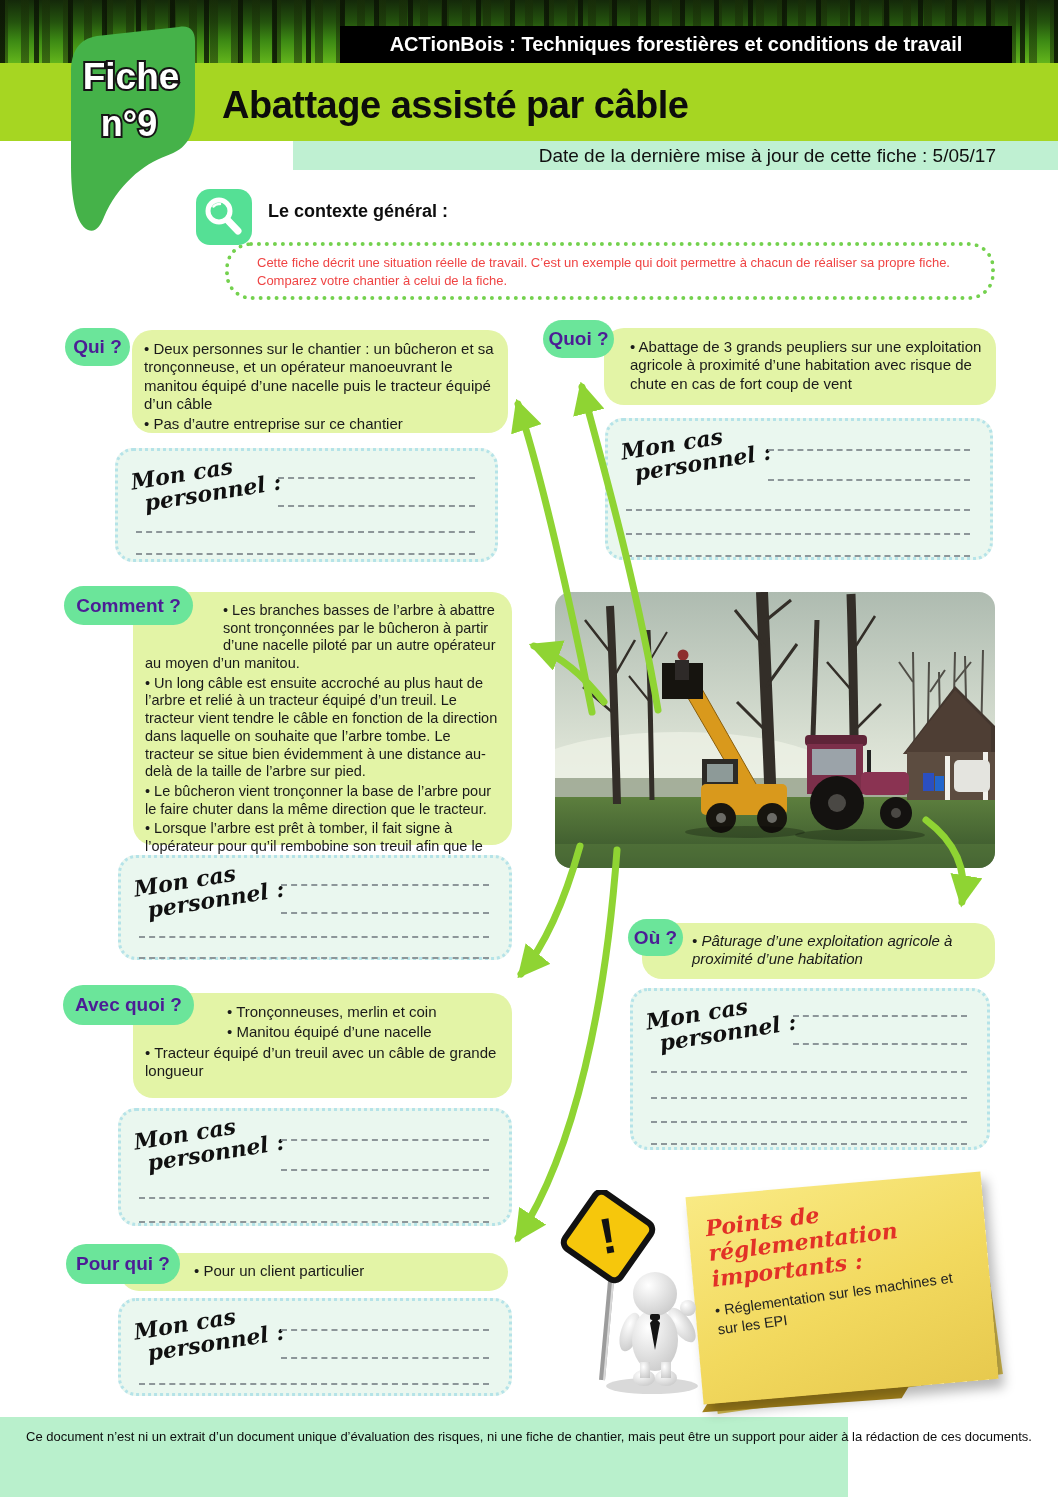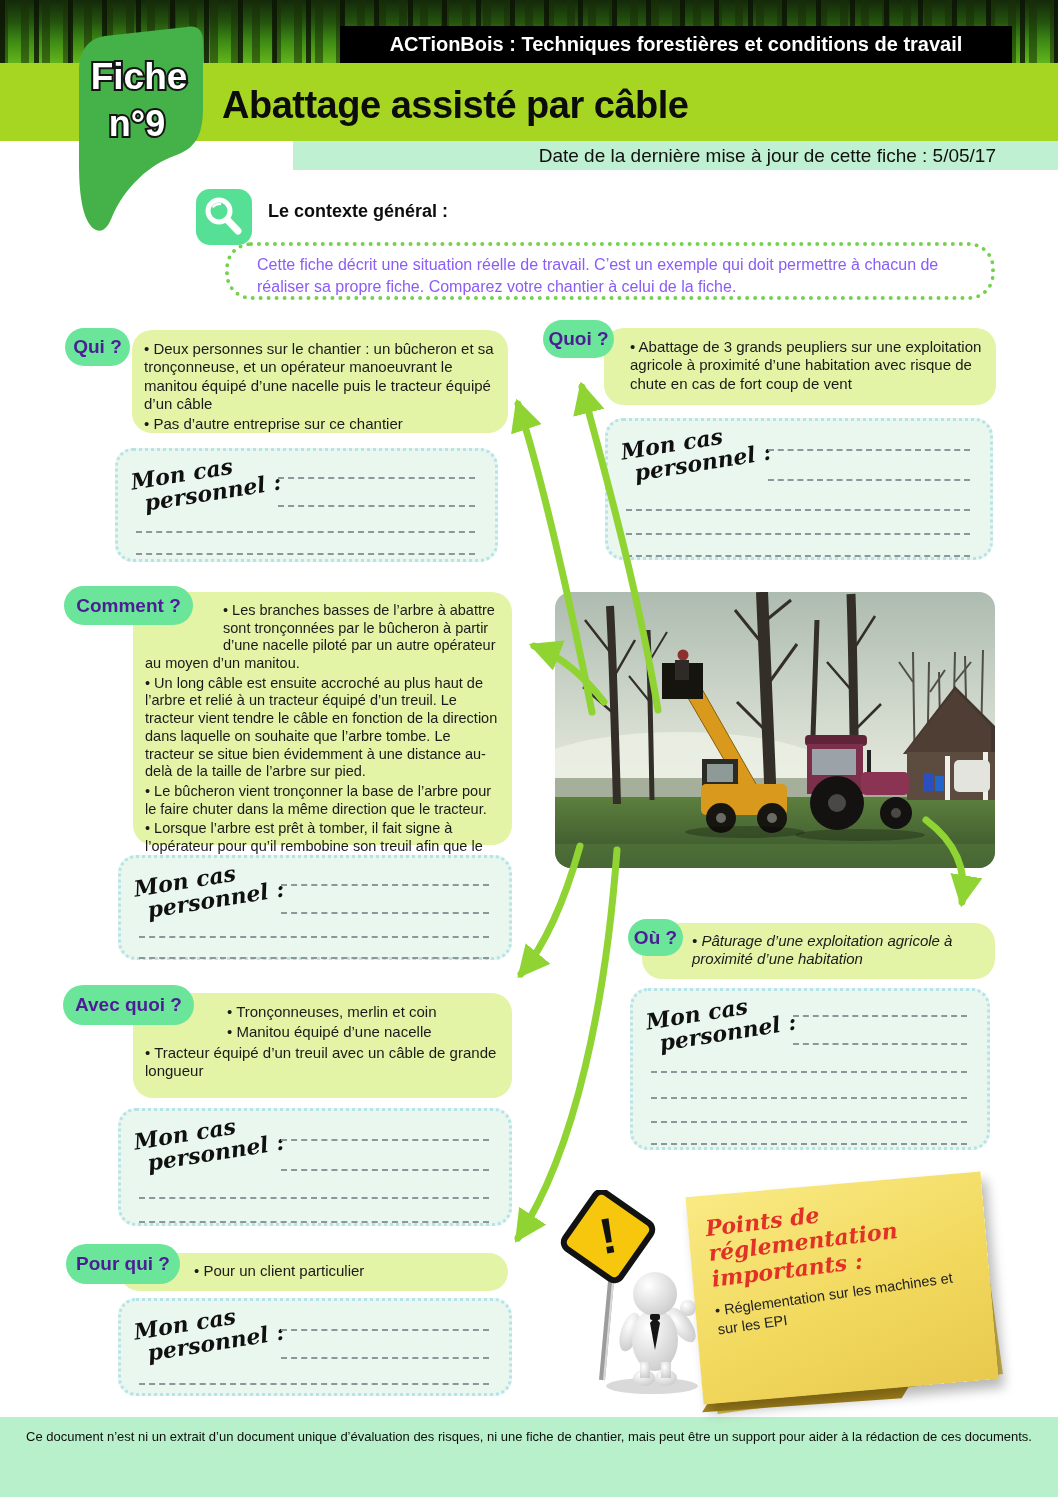--- a/index.html
+++ b/index.html
@@ -12,27 +12,27 @@
       repeating-linear-gradient(90deg, rgba(10,18,4,.8) 0 5px, rgba(10,18,4,0) 5px 34px),
       repeating-linear-gradient(90deg, rgba(25,45,8,.55) 0 8px, rgba(25,45,8,0) 8px 21px),
       linear-gradient(180deg,#14290a 0%,#24530e 35%,#3d8a14 65%,#63b51c 100%);}
   .topbar{position:absolute;left:340px;top:26px;width:672px;height:37px;background:#000;
     color:#fff;font-weight:bold;font-size:20px;display:flex;align-items:center;justify-content:center;z-index:2;}
   .limeband{position:absolute;left:0;top:63px;width:1058px;height:78px;background:#a6d622;}
   .page-title{position:absolute;left:222px;top:84px;font-size:38px;font-weight:bold;color:#0c0c0c;letter-spacing:-.5px;z-index:2;}
   .dateband{position:absolute;left:293px;top:141px;width:765px;height:29px;background:#bff0d2;
     display:flex;align-items:center;justify-content:flex-end;padding-right:62px;box-sizing:border-box;
     font-size:19px;color:#101010;}
-  .fiche-badge{position:absolute;left:71px;top:24px;width:138px;height:210px;z-index:4;}
+  .fiche-badge{position:absolute;left:63px;top:24px;width:138px;height:210px;z-index:4;}
 
   
   .ctx-icon{position:absolute;left:196px;top:189px;width:56px;height:56px;background:#55e095;border-radius:14px;z-index:2;}
   .ctx-head{position:absolute;left:268px;top:201px;font-size:18px;font-weight:bold;color:#0d0d0d;}
   .introbox{position:absolute;left:225px;top:242px;width:770px;height:58px;border:4px dotted #74d14e;
-    border-radius:26px;box-sizing:border-box;padding:8px 14px 8px 28px;font-size:16px;line-height:1.35;color:#8b5cf6;}
+    border-radius:26px;box-sizing:border-box;padding:8px 14px 8px 28px;font-size:13px;line-height:1.35;color:#ef4444;}
 
   
   .pill{position:absolute;background:#6be59a;color:#4c1d95;font-weight:bold;font-size:19px;border-radius:21px;
     display:flex;align-items:center;justify-content:center;z-index:3;}
   .bubble{position:absolute;background:#e3f4a6;border-radius:20px;box-sizing:border-box;
     font-size:14.5px;line-height:1.22;color:#1a1a1a;z-index:1;padding:10px 12px;}
   .bubble p{margin:0 0 2px 0;}
   .spacer{float:left;width:78px;height:42px;}
 
   
@@ -56,21 +56,21 @@
     background:linear-gradient(160deg,#f9ea84 0%,#f2d95e 55%,#e7c94e 100%);
     box-shadow:5px 9px 12px rgba(0,0,0,.28);}
   .note-title{margin:16px 14px 8px 18px;transform:rotate(-2deg);color:#e23127;
     font-family:"DejaVu Serif",serif;font-style:italic;font-weight:bold;font-size:22px;line-height:1.15;}
   .note-bullet{margin:6px 20px 0 20px;transform:rotate(-3deg);font-size:14.5px;color:#222;line-height:1.3;}
   .note-edge{position:absolute;left:706px;top:1392px;width:200px;height:13px;background:#a8861c;
     transform:rotate(-4deg) skewX(-35deg);z-index:3;}
   .warnfig{position:absolute;left:560px;top:1190px;width:160px;height:205px;z-index:4;}
 
   
-  .footer{position:absolute;left:0;top:1417px;width:1058px;height:80px;background:#b9f0cc;z-index:1;}
+  .footer{position:absolute;left:0;top:1417px;width:848px;height:80px;background:#b9f0cc;z-index:1;}
   .footer-text{position:absolute;left:0;top:12px;width:1058px;text-align:center;font-size:13px;color:#0d0d0d;white-space:nowrap;}
 </style>
 </head>
 <body>
 
 <div class="page">
 
   <div class="forest"></div>
   <div class="topbar">ACTionBois : Techniques forestières et conditions de travail</div>
   <div class="limeband"></div>

